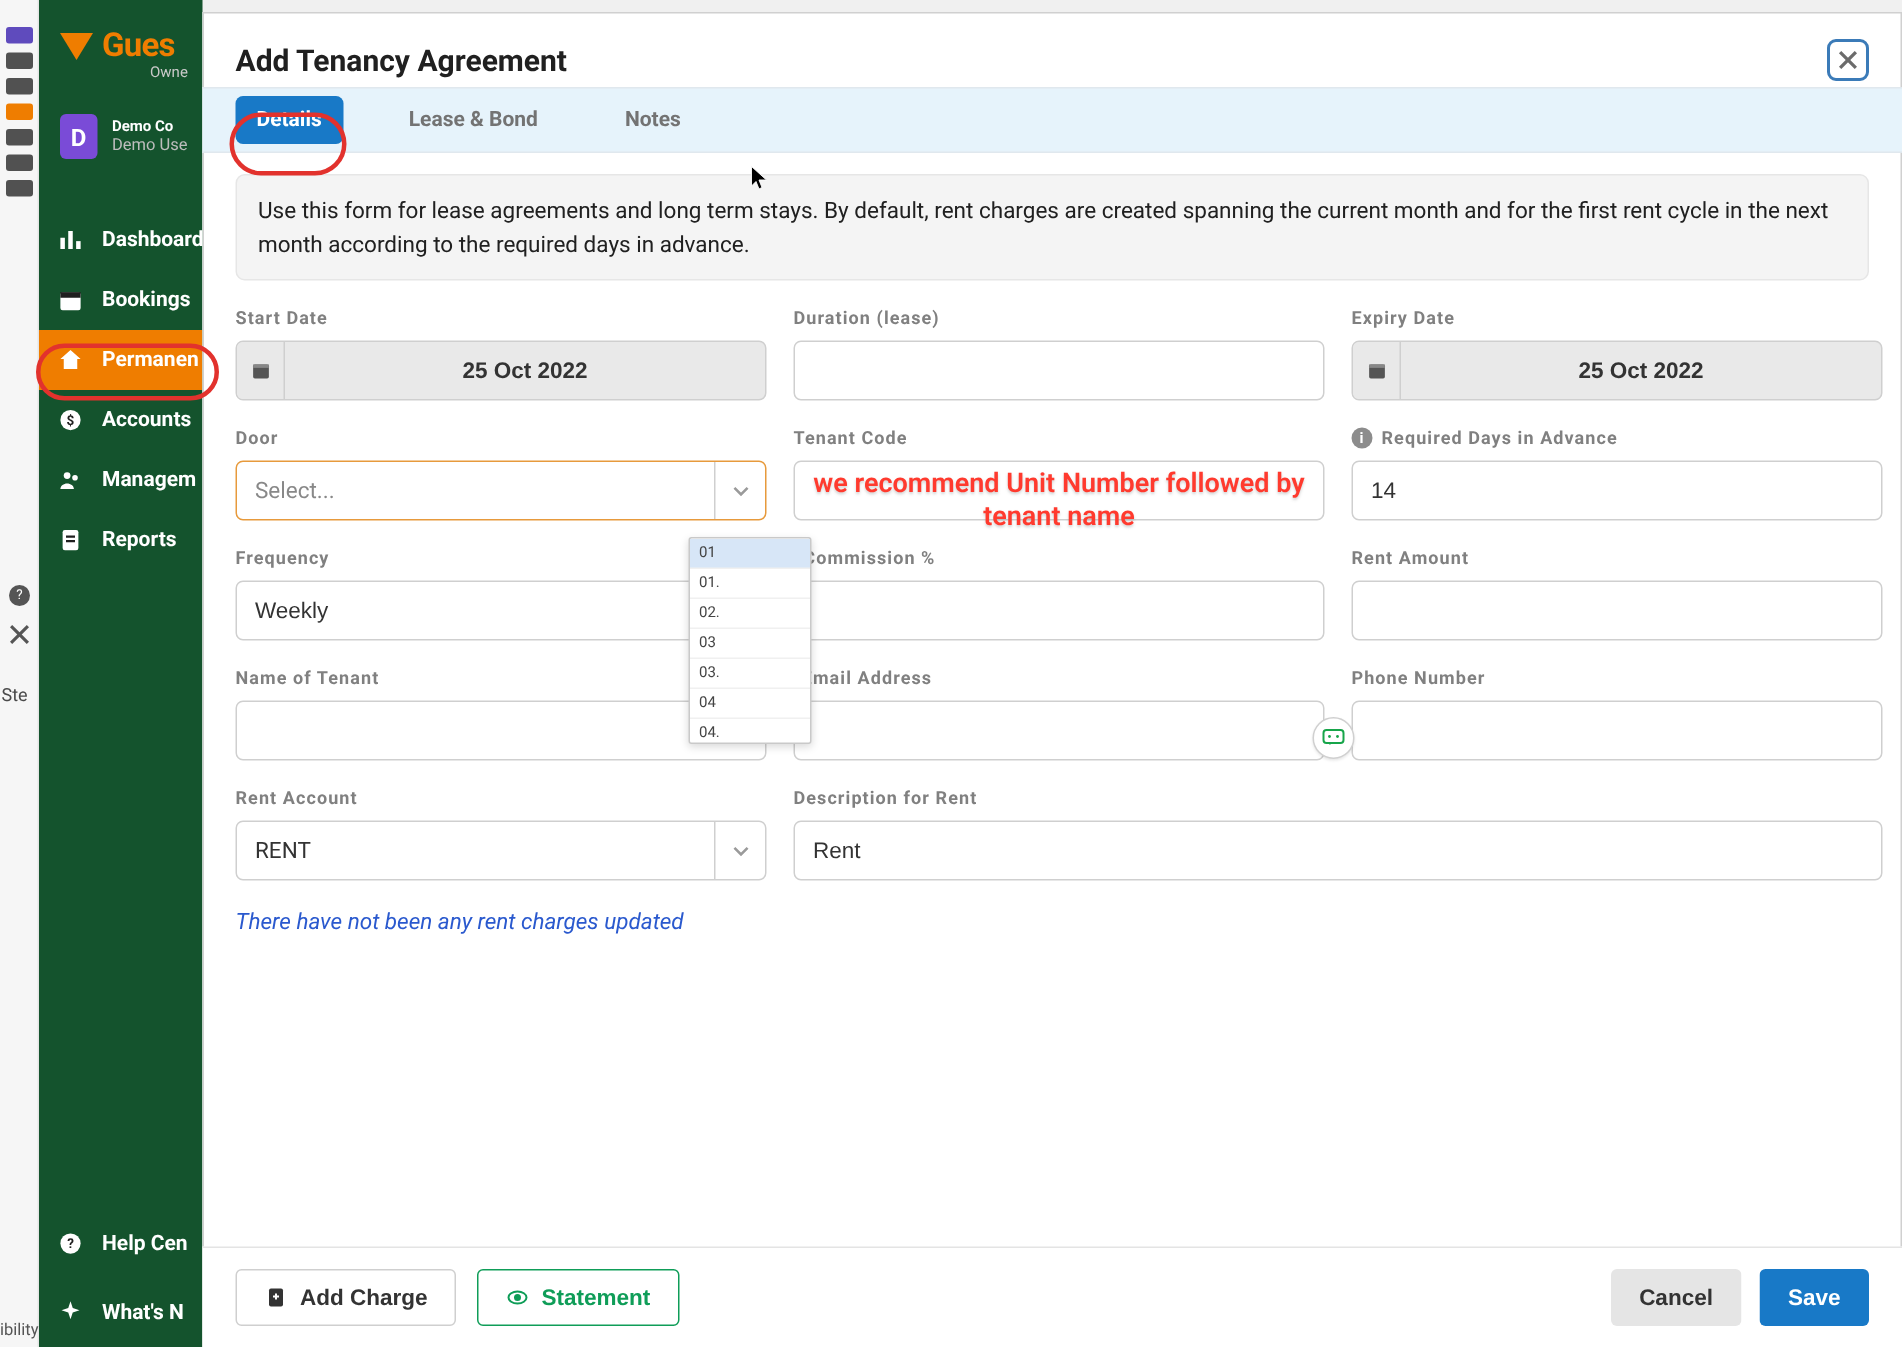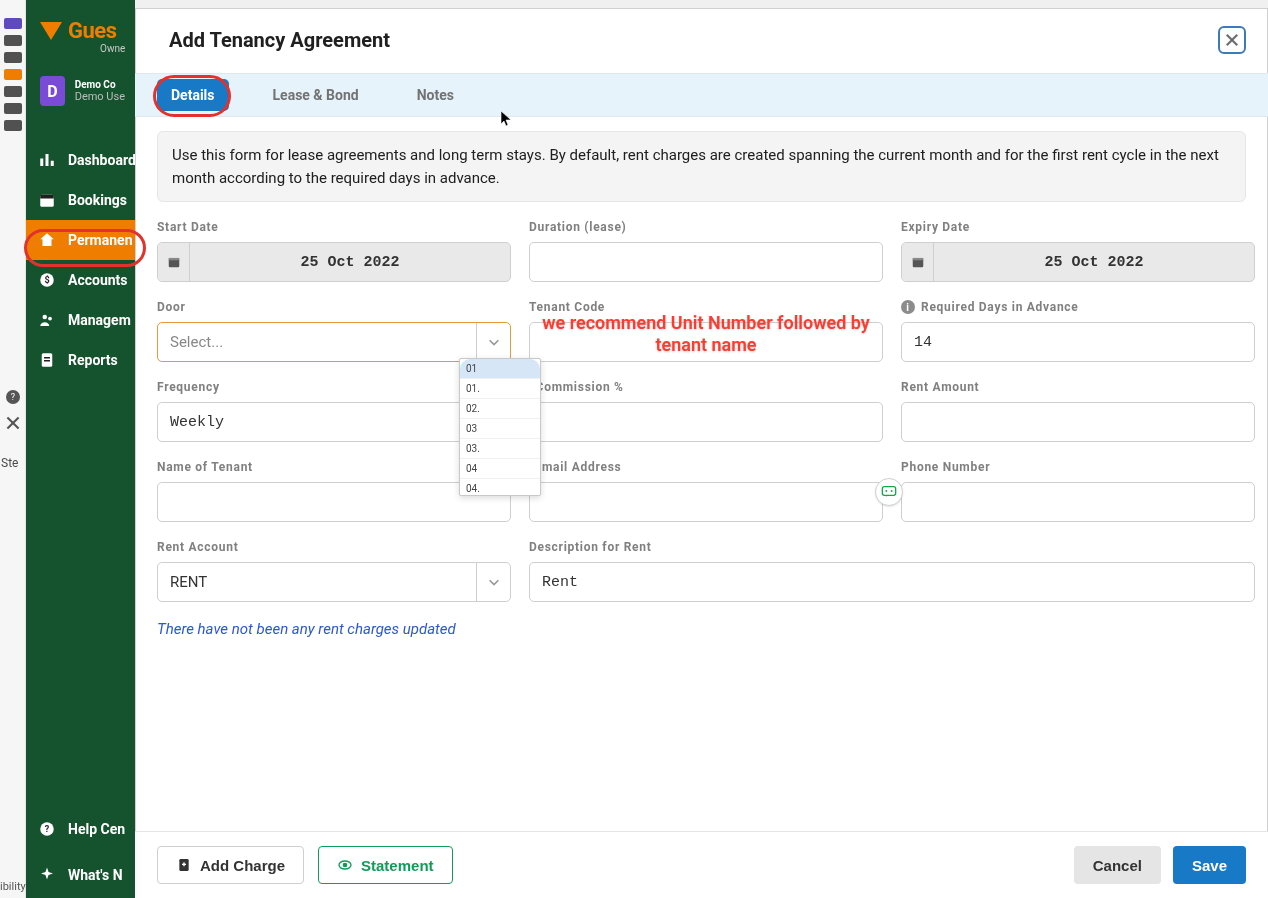--- a/index.html
+++ b/index.html
@@ -34,52 +34,52 @@
 
   .sidebar-bottom { position: absolute; bottom: 0; left: 0; right: 0; display: flex; flex-direction: column; }
   .sb-item { display: flex; align-items: center; gap: 12px; padding: 14px 12px; font-size: 14px; font-weight: 700; color: #fff; white-space: nowrap; cursor: pointer; }
 
   
   .annot-circle-1 { position: absolute; left: 24px; top: 229px; width: 122px; height: 38px; border: 3px solid #e2322d; border-radius: 20px; pointer-events: none; z-index: 30; }
   .annot-circle-2 { position: absolute; left: 153px; top: 75px; width: 78px; height: 42px; border: 3px solid #e2322d; border-radius: 22px; pointer-events: none; z-index: 30; }
 
   
   .modal { position: absolute; left: 135px; top: 8px; right: 0; bottom: 0; background: #fff; display: flex; flex-direction: column; box-shadow: 0 0 0 1px #d0d0d0 inset; }
-  .modal-header { display: flex; align-items: center; justify-content: space-between; padding: 18px 22px 19px 22px; margin-left: 12px; }
+  .modal-header { display: flex; align-items: center; justify-content: space-between; padding: 18px 22px 4px 22px; }
   .modal-title { font-size: 20px; font-weight: 700; color: #202020; }
   .close-btn { width: 28px; height: 28px; border: 2px solid #3b7bb8; border-radius: 6px; display: flex; align-items: center; justify-content: center; cursor: pointer; }
   .close-btn svg { width: 14px; height: 14px; stroke: #6b6b6b; stroke-width: 2.5; }
 
   .tabs { display: flex; gap: 30px; padding: 0 22px; background: #e6f3fb; height: 44px; align-items: center; border-top: 1px solid #e0e8ee; border-bottom: 1px solid #e0e8ee; }
   .tab { font-size: 14px; font-weight: 700; color: #737373; cursor: pointer; padding: 8px 14px; border-radius: 5px; }
   .tab.active { background: #1879c7; color: #fff; }
 
   .form-area { padding: 14px 22px 20px 22px; flex: 1; overflow-y: auto; position: relative; }
   .info-box { background: #f4f4f4; border: 1px solid #e6e6e6; border-radius: 6px; padding: 12px 14px; font-size: 15px; color: #202020; line-height: 1.5; margin-bottom: 18px; }
 
   .grid3 { display: grid; grid-template-columns: 354px 354px 354px; column-gap: 18px; row-gap: 18px; }
   .field-label { font-size: 12px; letter-spacing: 0.06em; color: #808080; font-weight: 700; margin-bottom: 8px; display: flex; align-items: center; gap: 6px; }
   .info-dot { width: 14px; height: 14px; border-radius: 50%; background: #8c8c8c; display: inline-flex; align-items: center; justify-content: center; color: #fff; font-size: 10px; font-weight: 700; }
 
   .input-wrap { display: flex; align-items: stretch; height: 40px; border: 1px solid #cfcfcf; border-radius: 5px; overflow: hidden; background: #fff; }
   .input-wrap.readonly { background: #e9e9e9; }
   .input-wrap .addon { width: 32px; background: #e9e9e9; display: flex; align-items: center; justify-content: center; border-right: 1px solid #cfcfcf; }
-  .input-wrap input { flex: 1; border: none; outline: none; padding: 0 12px; font-size: 15px; color: #333; background: transparent; width: 100%; text-align: left; font-family: Liberation Mono, monospace; }
+  .input-wrap input { flex: 1; border: none; outline: none; padding: 0 12px; font-size: 15px; color: #333; background: transparent; width: 100%; text-align: left; }
   .input-wrap.readonly input { text-align: center; font-weight: 600; color: #333; }
 
   .select-wrap { display: flex; align-items: stretch; height: 40px; border: 1px solid #cfcfcf; border-radius: 5px; background: #fff; position: relative; }
   .select-wrap.orange-border { border-color: #e79a3c; }
   .select-value { flex: 1; padding: 0 12px; display: flex; align-items: center; font-size: 15px; color: #888; }
   .select-value.filled { color: #333; }
   .select-caret { width: 34px; border-left: 1px solid #cfcfcf; display: flex; align-items: center; justify-content: center; }
   .select-caret svg { width: 14px; height: 14px; stroke: #9a9a9a; stroke-width: 2; fill: none; }
 
   
   .dropdown { position: absolute; top: 358px; left: 459px; width: 82px; background: #fff; border: 1px solid #c9c9c9; border-radius: 2px; box-shadow: 0 2px 6px rgba(0,0,0,0.15); z-index: 20; font-size: 10px; color: #444; }
-  .dropdown .dd-scroll { max-height: 136px; overflow-y: auto; border-radius: 10px; }
+  .dropdown .dd-scroll { max-height: 136px; overflow-y: auto; }
   .dropdown-item { padding: 4px 6px; cursor: pointer; border-bottom: 1px solid #f0f0f0; }
   .dropdown-item.hl { background: #d7e6f7; }
   .dropdown::-webkit-scrollbar { width: 10px; }
 
   .note-msg { font-size: 15px; font-style: italic; color: #2a59ce; margin-top: 18px; }
 
   
   .annot-text { position: absolute; left: 526px; top: 312px; width: 360px; text-align: center; font-size: 18px; font-weight: 600; color: #ff3a2e; text-shadow: 0 1px 2px rgba(120,120,120,0.35); z-index: 25; pointer-events: none; line-height: 1.2; }
 
   

